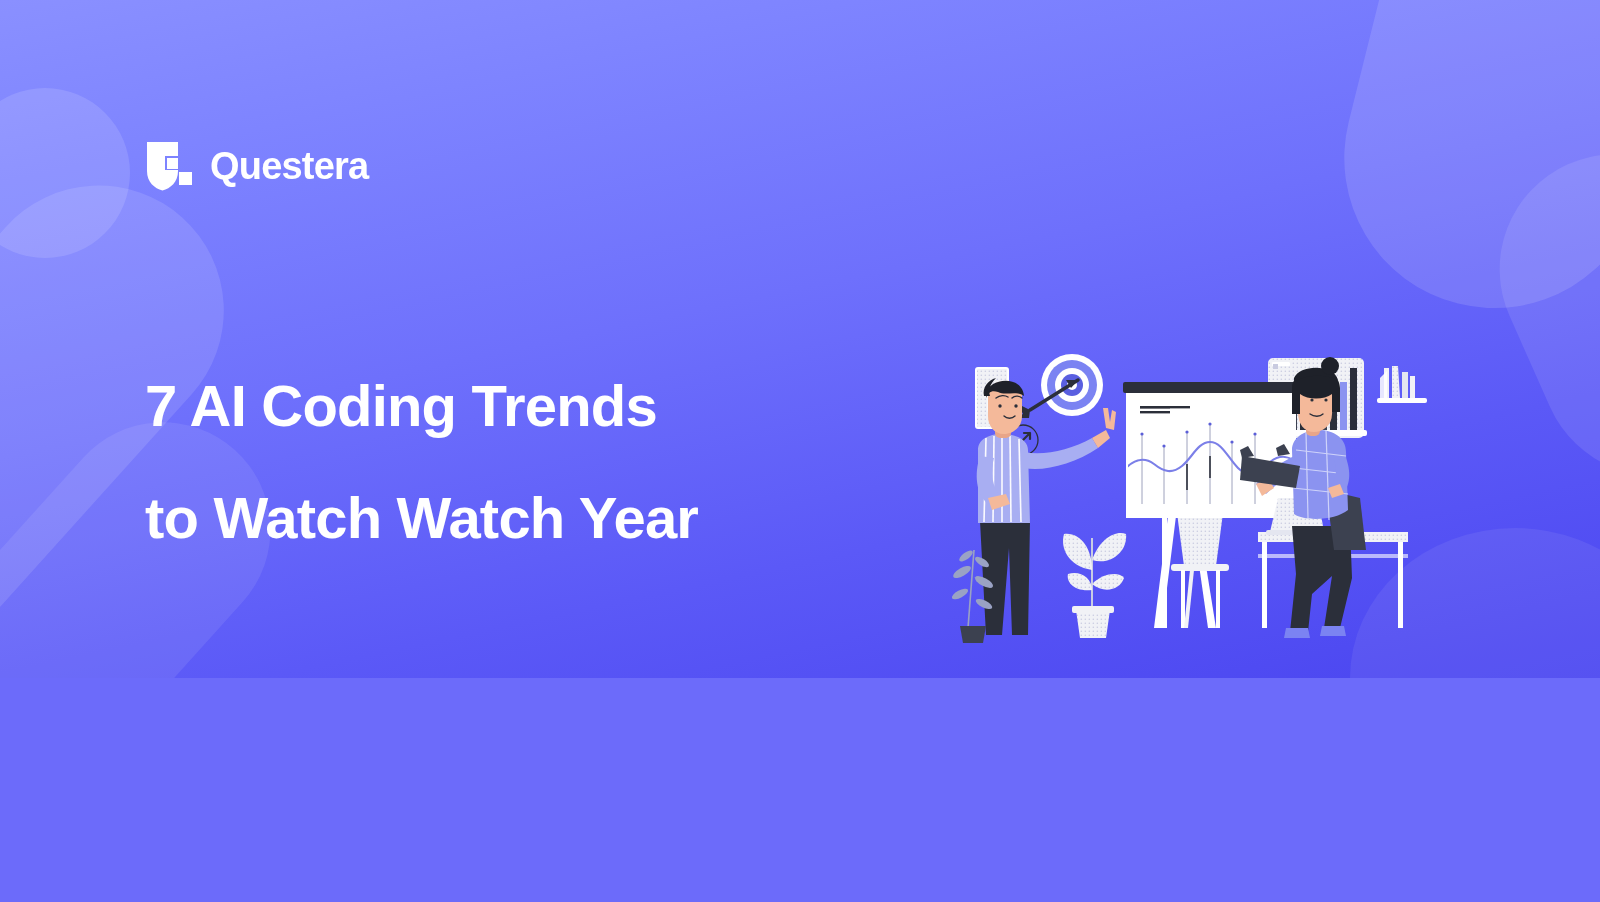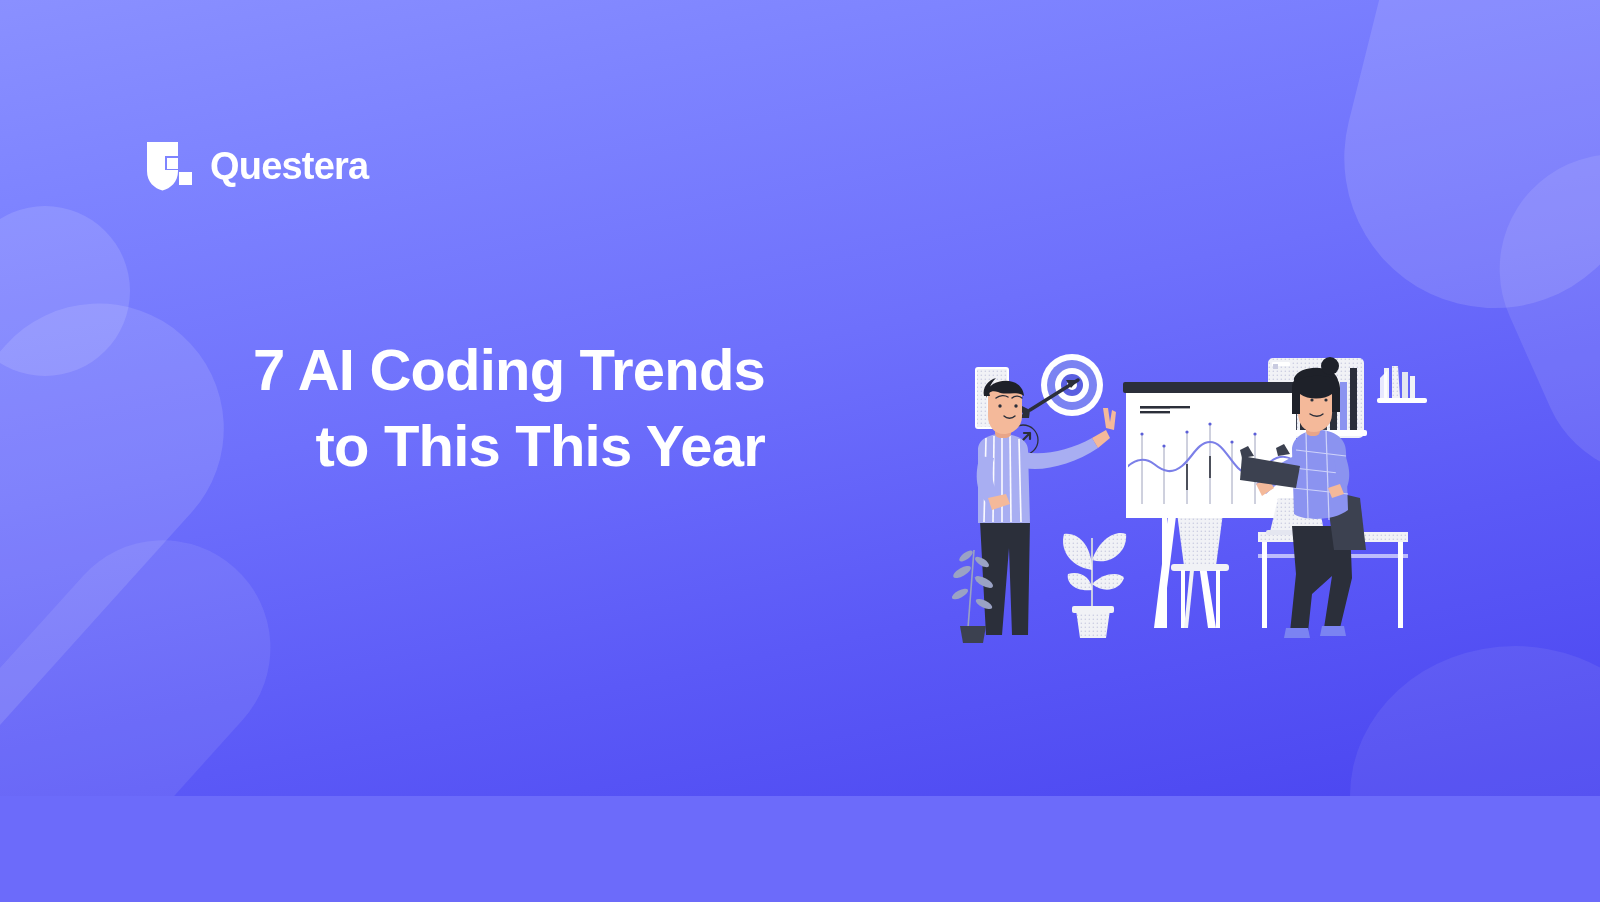--- a/index.html
+++ b/index.html
@@ -6,24 +6,23 @@
   * { margin:0; padding:0; box-sizing:border-box; }
   html,body { width:1600px; height:902px; overflow:hidden; }
   body {
     font-family:"Liberation Sans", sans-serif;
     background:#6C6BFA;
   }
 
   #banner {
     position:relative;
     width:1600px;
-    height:796px;
+    height:678px;
     overflow:hidden;
     background:linear-gradient(168deg,#8A90FF 0%,#7E84FF 18%,#6E70FC 45%,#5B59F7 72%,#4A45F0 100%);
-    text-align:right;
   }
 
   
   .deco { position:absolute; pointer-events:none; }
 
   #deco-tr-blob {
     top:-120px; right:-60px;
     width:300px; height:430px;
     background:rgba(255,255,255,0.13);
     border-radius:150px;
@@ -79,21 +78,21 @@
   
   #headline {
     position:absolute; left:145px; top:332px;
     width:620px;
     color:#FFFFFF;
     font-size:58px;
     font-weight:bold;
     line-height:1.31;
     letter-spacing:-0.8px;
   }
-  #headline .hl-line { display:block; white-space:nowrap; }
+  #headline .hl-line { display:block; white-space:nowrap;margin-top:36px; }
 
   
   #illustration { position:absolute; left:940px; top:338px; width:490px; height:305px; }
   #illustration svg { width:100%; height:100%; display:block; }
 </style>
 </head>
 <body>
 
 <div id="banner">
 
@@ -108,21 +107,21 @@
     <svg id="logo-mark" viewBox="0 0 48 52" aria-hidden="true">
       <path d="M2 2 H33 V16 H20 V30 H33 V31 C33 42 25.5 48.5 17.5 50.5 C9.5 48.5 2 42 2 31 Z" fill="#FFFFFF"></path>
       <rect x="22" y="18" width="11" height="11" fill="#FFFFFF"></rect>
       <rect x="34" y="32" width="13" height="13" fill="#FFFFFF"></rect>
     </svg>
     <span id="logo-wordmark">Questera</span>
   </div>
 
   <h1 id="headline">
     <span class="hl-line">7 AI Coding Trends</span>
-    <span class="hl-line">to This This Year</span>
+    <span class="hl-line">to Watch Watch Year</span>
   </h1>
 
   <div id="illustration">
     <svg viewBox="0 0 490 305" aria-hidden="true">
       <defs>
         <pattern id="dots" width="4" height="4" patternUnits="userSpaceOnUse">
           <rect width="4" height="4" fill="#F1F2F6"></rect>
           <circle cx="1.3" cy="1.3" r="0.75" fill="#C9CBE0"></circle>
         </pattern>
         <clipPath id="boardClip">

